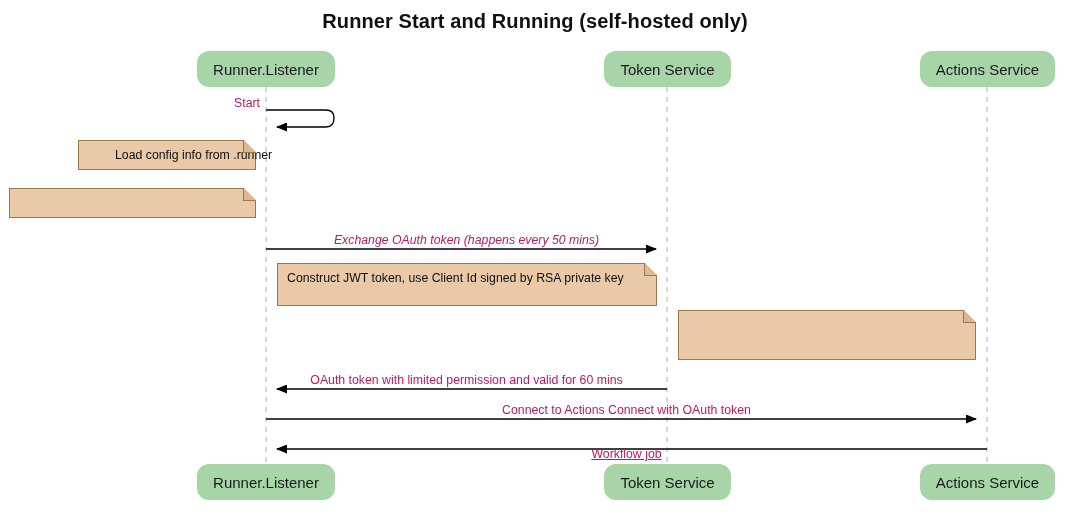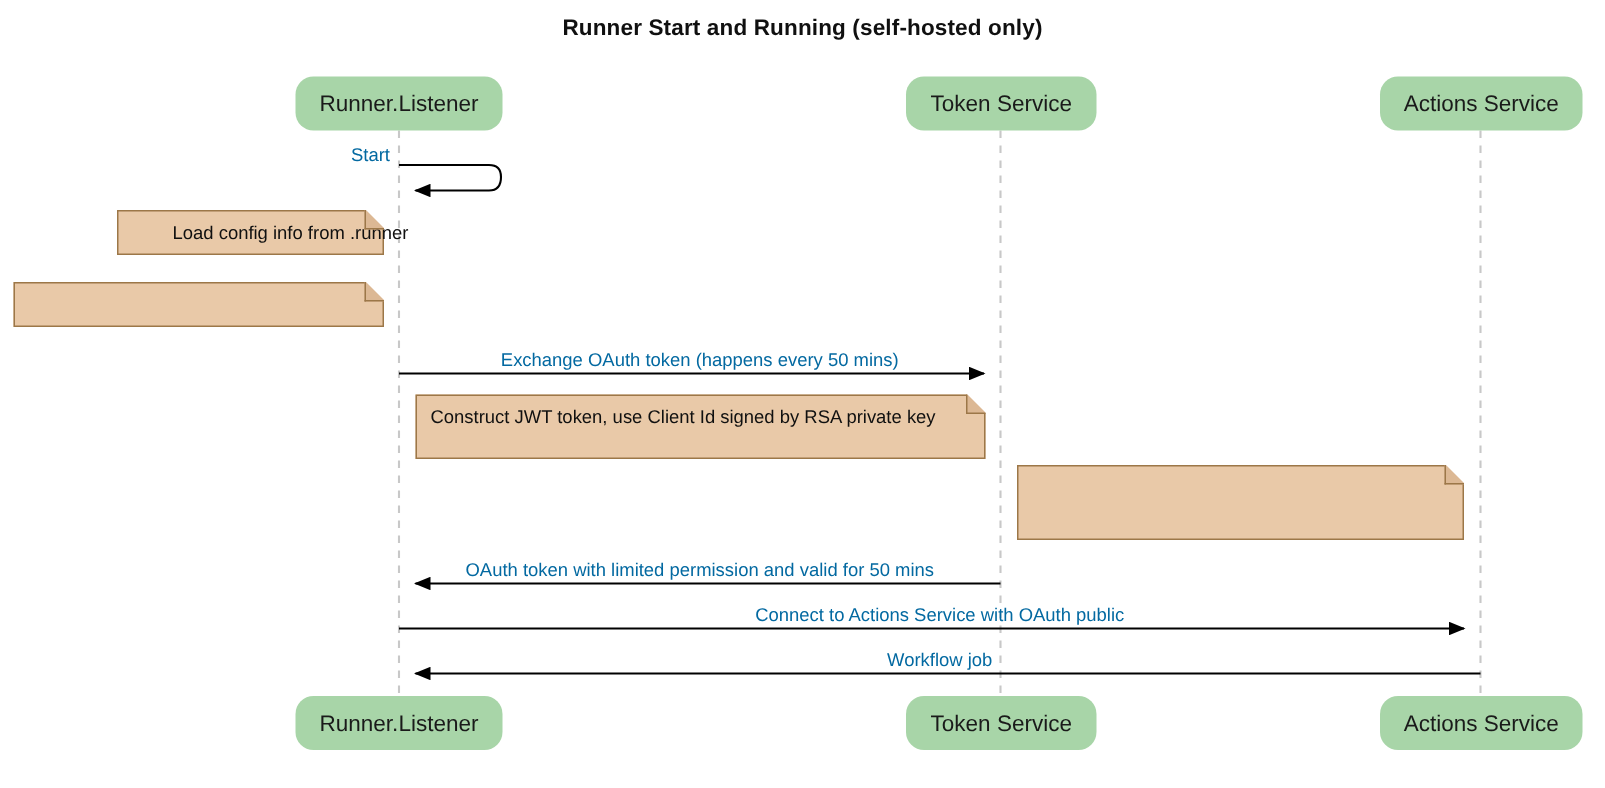--- a/index.html
+++ b/index.html
@@ -27,21 +27,21 @@
     height: 525px;
   }
 
   
   .diagram-title {
     position: absolute;
     left: 0;
     top: 10px;
     width: 1070px;
     text-align: center;
-    font-size: 15px;
+    font-size: 20px;
     font-weight: bold;
     color: #101010;
     letter-spacing: 0.1px;
   }
 
   
   .participant {
     position: absolute;
     height: 36px;
     border-radius: 12px;
@@ -86,21 +86,21 @@
     width: 0;
     height: 0;
     border-left: 14px solid transparent;
     border-top: 14px solid #ffffff;
   }
 
   
   .msg-label {
     position: absolute;
     font-size: 12.3px;
-    color: #0369a1;
+    color: #be185d;
     white-space: nowrap;
     text-align: center;
   }
   .msg-label.centered {
     transform: translateX(-50%);
   }
   .msg-label.right-aligned {
     text-align: right;
     transform: translateX(-100%);
   }
@@ -149,19 +149,19 @@
         <span>Token Service</span>
       </div>
       <div class="participant" style="left: 920px; top: 464px; width: 135px; height: 36px; background: rgb(168, 213, 168);">
         <span>Actions Service</span>
       </div>
       <div class="note" style="left: 78px; top: 140px; width: 178px; height: 30px; padding-left: 36px;"><span class="fold"></span><span>Load config info from .runner</span></div>
       <div class="note" style="left: 9px; top: 188px; width: 247px; height: 30px;"><span class="fold"></span></div>
       <div class="note" style="left: 277px; top: 263px; width: 380px; height: 43px;"><span class="fold"></span><span>Construct JWT token, use Client Id signed by RSA private key</span></div>
       <div class="note" style="left: 678px; top: 310px; width: 298px; height: 50px;"><span class="fold"></span></div>
       <div class="msg-label right-aligned" style="left: 260px; top: 96px;">Start</div>
-      <div class="msg-label centered" style="left: 466.5px; top: 233px;">Exchange OAuth token (happens every 50 mins)</div>
-      <div class="msg-label centered" style="left: 466.5px; top: 373px;">OAuth token with limited permission and valid for 50 mins</div>
-      <div class="msg-label centered" style="left: 626.5px; top: 403px;">Connect to Actions Service with OAuth public</div>
-      <div class="msg-label centered" style="left: 626.5px; top: 433px;">Workflow job</div>
+      <div class="msg-label centered" style="left: 466.5px; top: 233px; font-style: italic;">Exchange OAuth token (happens every 50 mins)</div>
+      <div class="msg-label centered" style="left: 466.5px; top: 373px;">OAuth token with limited permission and valid for 60 mins</div>
+      <div class="msg-label centered" style="left: 626.5px; top: 403px;">Connect to Actions Connect with OAuth token</div>
+      <div class="msg-label centered" style="left: 626.5px; top: 447px; text-decoration: underline;">Workflow job</div>
     </div>
 
 </div>
 
 </body></html>

